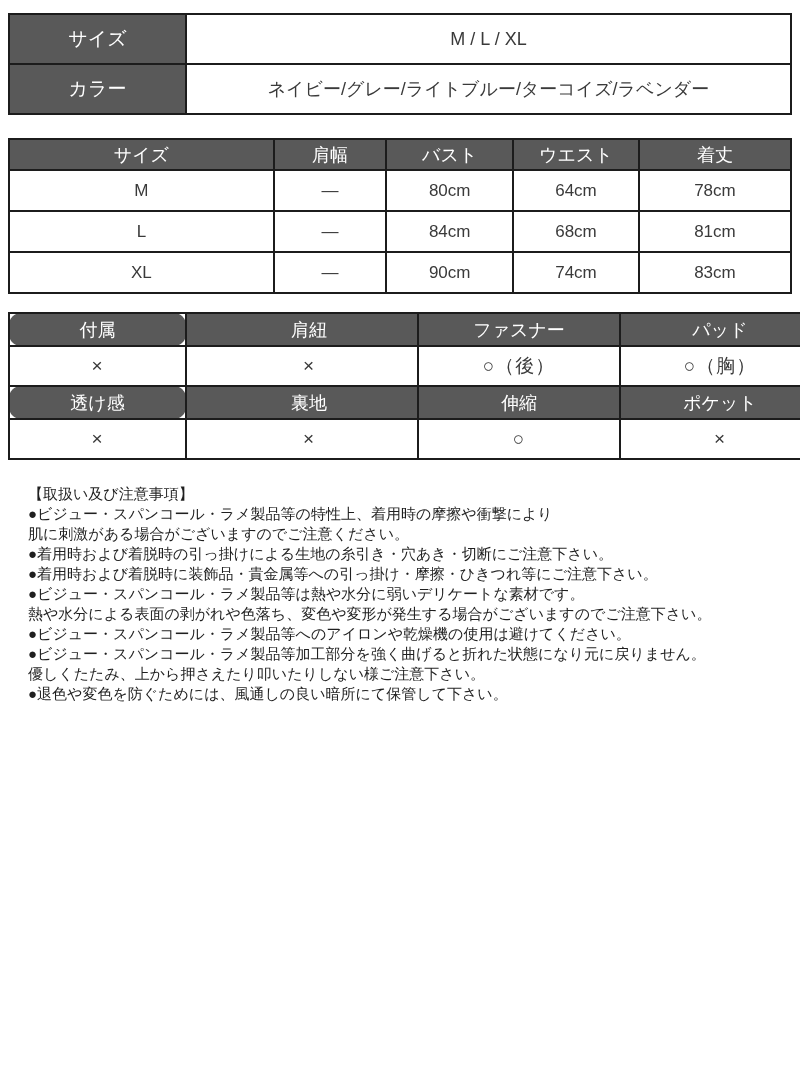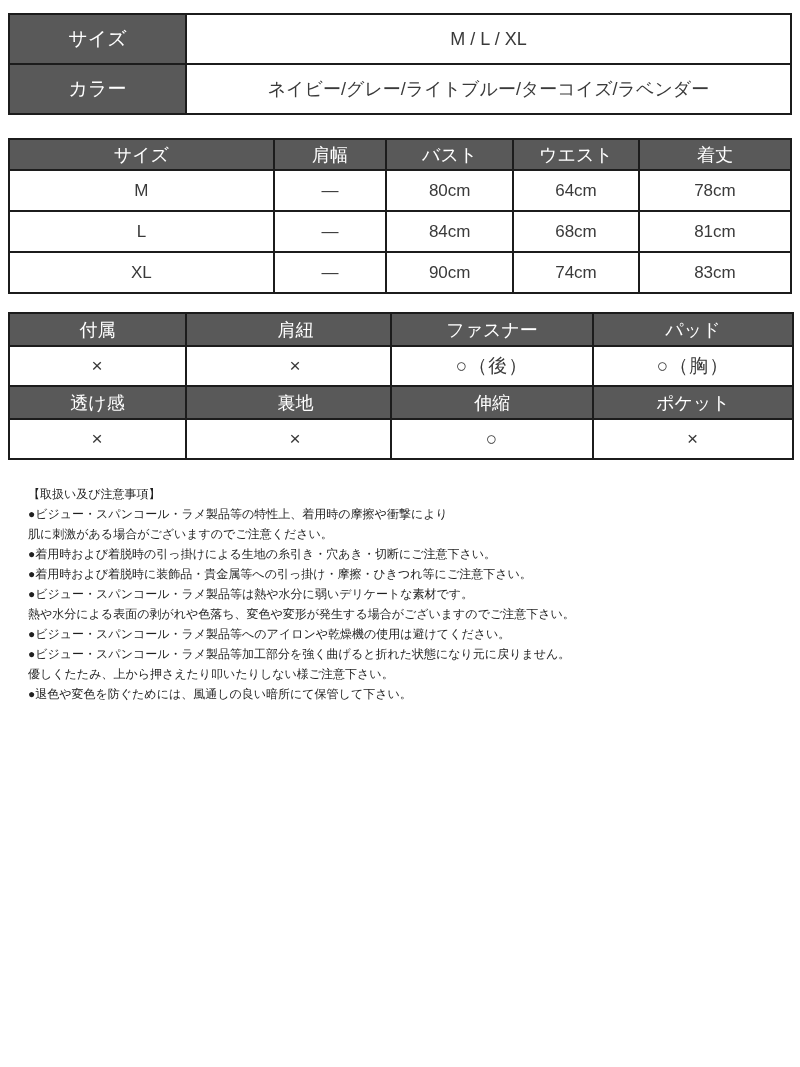--- a/index.html
+++ b/index.html
@@ -55,31 +55,31 @@
   #size-table .c1{width:111px;}
   #size-table .c2{width:125px;}
   #size-table .c3{width:124px;}
   #size-table .c4{width:150px;}
   #size-table th.hdr{font-size:18px;}
   #size-table td.val{font-size:17px;}
   
   #feature-table{margin-top:18px;}
   #feature-table tr.head{height:33px;}
   #feature-table tr.data{height:40px;}
-  #feature-table .f0{width:177px;}
-  #feature-table .f1{width:205px;padding-left:14px;}
+  #feature-table .f0{width:177px;border-radius:12px;}
+  #feature-table .f1{width:232px;padding-left:14px;}
   #feature-table .f2{width:202px;text-align:center;}
   #feature-table .f3{width:200px;margin-left:18px;}
   #feature-table th.hdr{font-size:18px;}
   #feature-table td.val{font-size:19px;letter-spacing:1px;}
   
   #notes{
     margin:24px 20px 0 28px;
     color:var(--note-text);
-    font-size:12px;
+    font-size:15px;
     line-height:20px;
   }
   #notes .note-line{white-space:nowrap;}
 </style>
 </head>
 <body>
 
 <table id="spec-table">
   <tbody>
       <tr>

